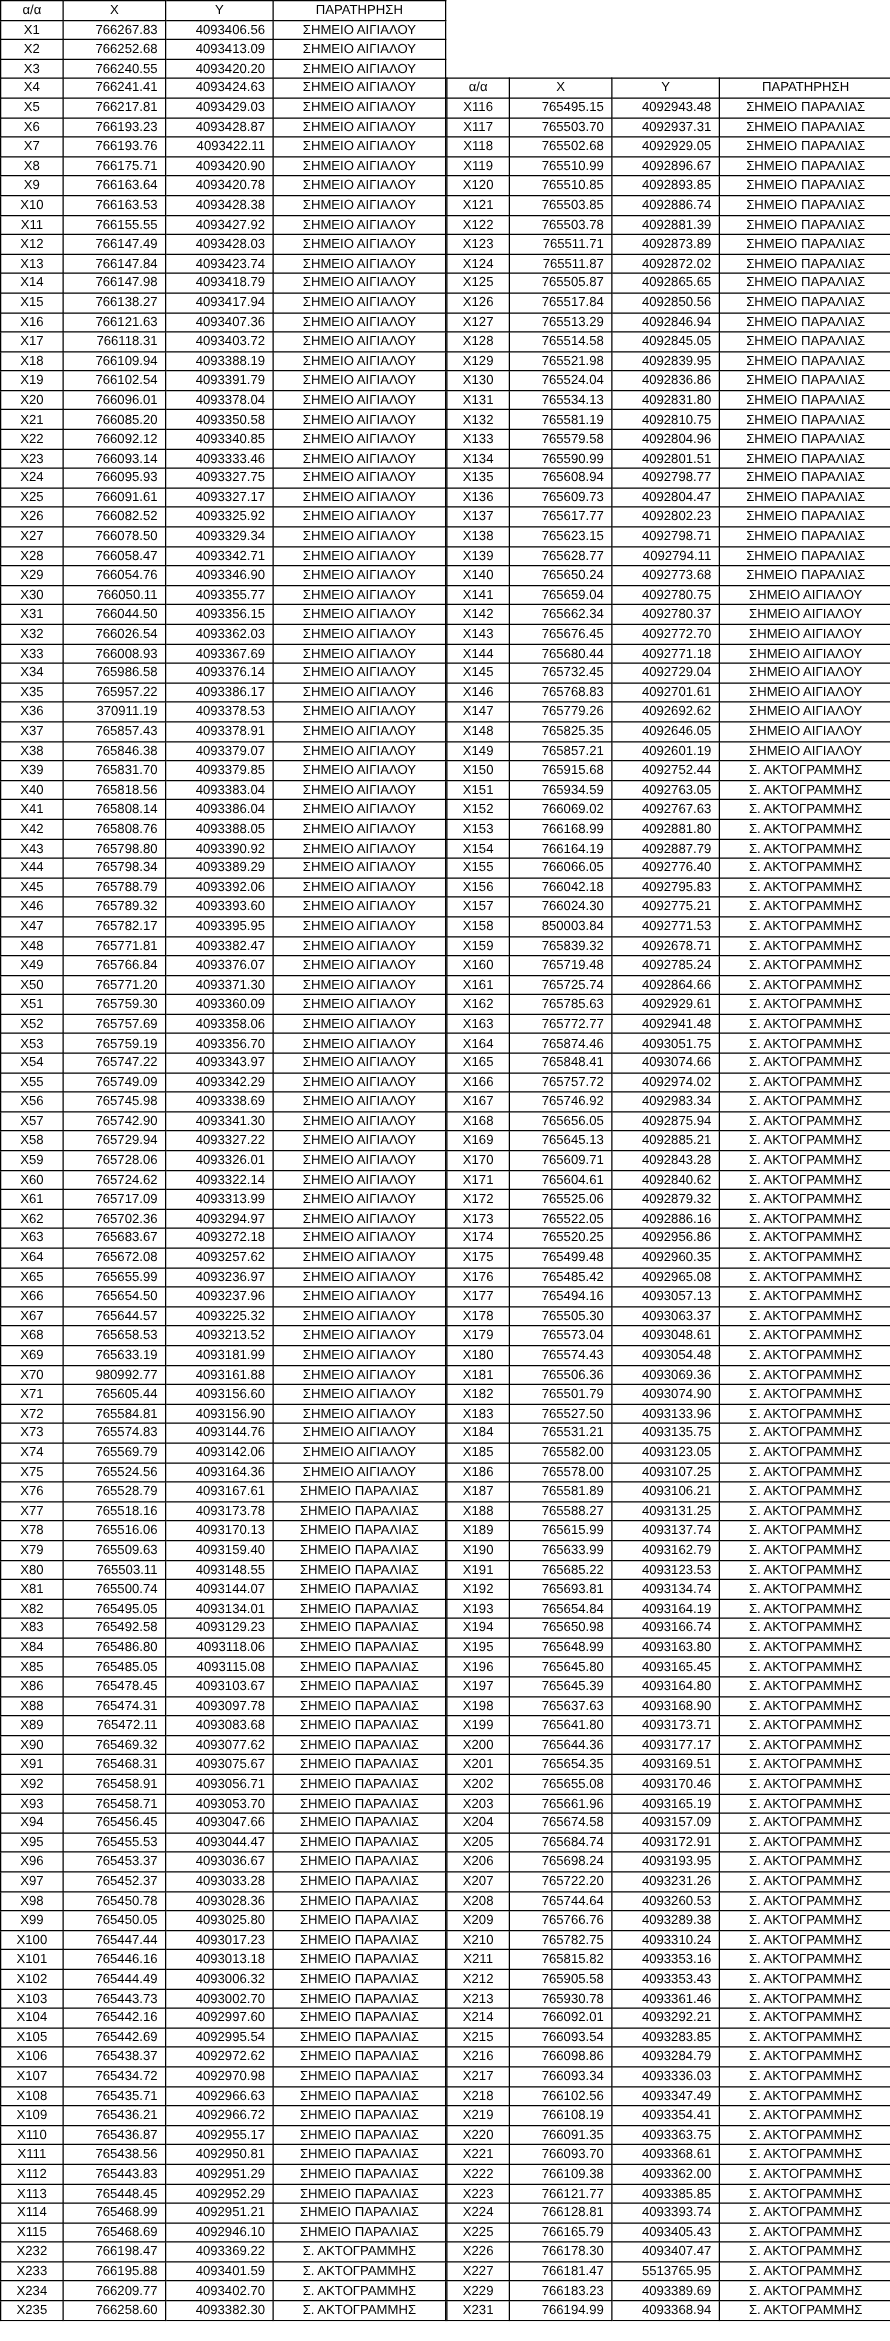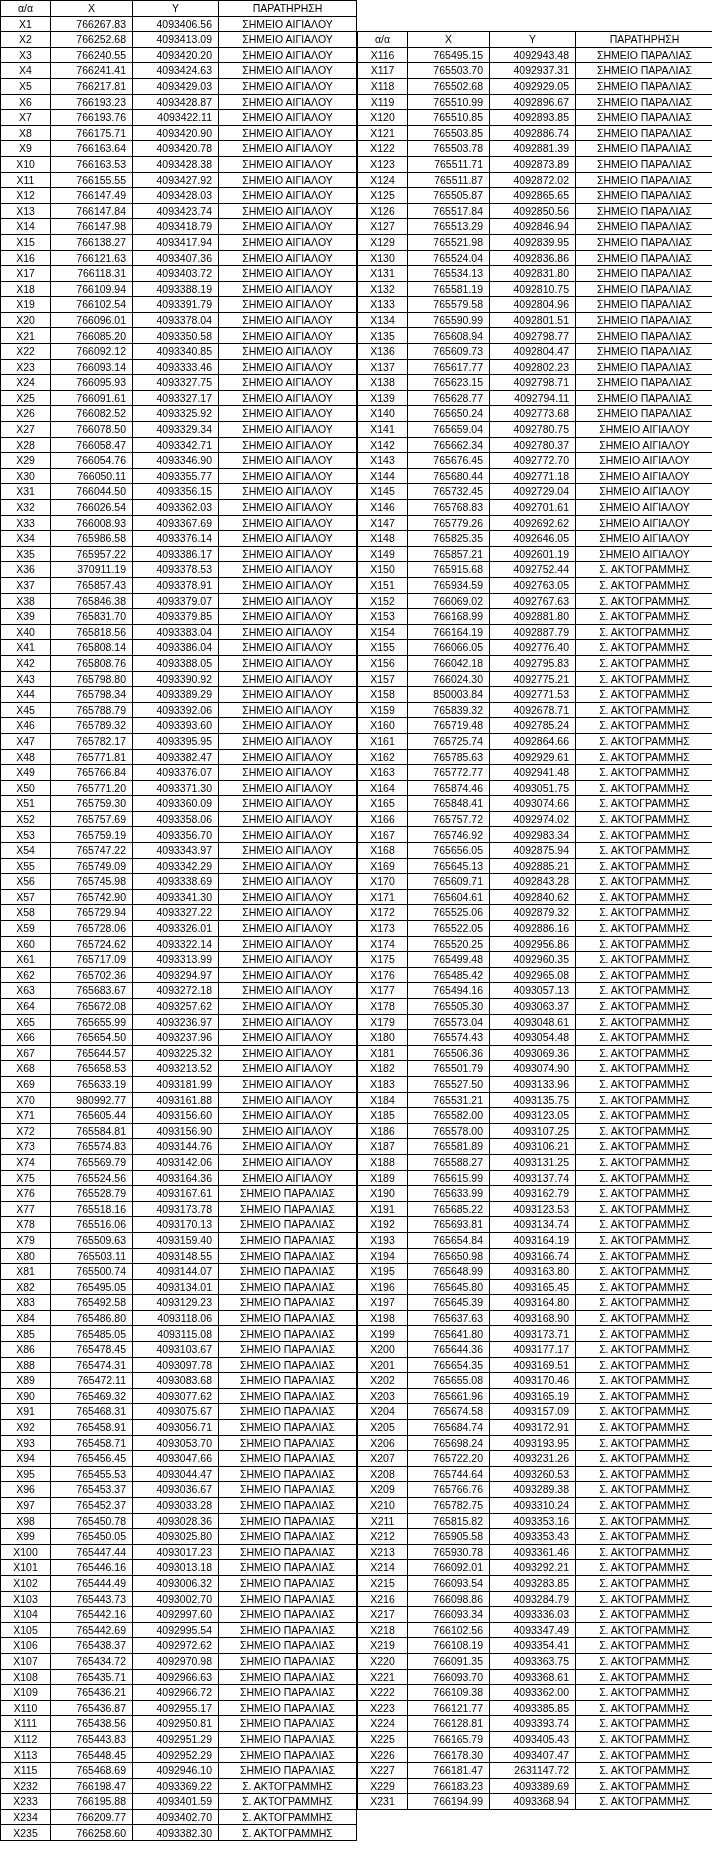--- a/index.html
+++ b/index.html
@@ -4,21 +4,21 @@
 <style>
   html, body {
     margin: 0;
     padding: 0;
     background: #ffffff;
     width: 712px;
     font-family: "Liberation Sans", sans-serif;
   }
   .page {
     display: flex;
-    align-items: center;
+    align-items: flex-end;
     width: 613px;
   }
   table.coord-table {
     border-collapse: collapse;
     table-layout: fixed;
     width: 356px;
   }
   .coord-table col.c-id { width: 50px; }
   .coord-table col.c-x { width: 82px; }
   .coord-table col.c-y { width: 86px; }
@@ -730,20 +730,26 @@
           <td class="col-y">4092951.29</td>
           <td class="col-remark">ΣΗΜΕΙΟ ΠΑΡΑΛΙΑΣ</td>
         </tr>
         <tr>
           <td class="col-id">X113</td>
           <td class="col-x">765448.45</td>
           <td class="col-y">4092952.29</td>
           <td class="col-remark">ΣΗΜΕΙΟ ΠΑΡΑΛΙΑΣ</td>
         </tr>
         <tr>
+          <td class="col-id">X114</td>
+          <td class="col-x">765468.99</td>
+          <td class="col-y">4092951.21</td>
+          <td class="col-remark">ΣΗΜΕΙΟ ΠΑΡΑΛΙΑΣ</td>
+        </tr>
+        <tr>
           <td class="col-id">X115</td>
           <td class="col-x">765468.69</td>
           <td class="col-y">4092946.10</td>
           <td class="col-remark">ΣΗΜΕΙΟ ΠΑΡΑΛΙΑΣ</td>
         </tr>
         <tr>
           <td class="col-id">X232</td>
           <td class="col-x">766198.47</td>
           <td class="col-y">4093369.22</td>
           <td class="col-remark">Σ. ΑΚΤΟΓΡΑΜΜΗΣ</td>
@@ -851,20 +857,26 @@
           <td class="col-y">4092850.56</td>
           <td class="col-remark">ΣΗΜΕΙΟ ΠΑΡΑΛΙΑΣ</td>
         </tr>
         <tr>
           <td class="col-id">X127</td>
           <td class="col-x">765513.29</td>
           <td class="col-y">4092846.94</td>
           <td class="col-remark">ΣΗΜΕΙΟ ΠΑΡΑΛΙΑΣ</td>
         </tr>
         <tr>
+          <td class="col-id">X128</td>
+          <td class="col-x">765514.58</td>
+          <td class="col-y">4092845.05</td>
+          <td class="col-remark">ΣΗΜΕΙΟ ΠΑΡΑΛΙΑΣ</td>
+        </tr>
+        <tr>
           <td class="col-id">X129</td>
           <td class="col-x">765521.98</td>
           <td class="col-y">4092839.95</td>
           <td class="col-remark">ΣΗΜΕΙΟ ΠΑΡΑΛΙΑΣ</td>
         </tr>
         <tr>
           <td class="col-id">X130</td>
           <td class="col-x">765524.04</td>
           <td class="col-y">4092836.86</td>
           <td class="col-remark">ΣΗΜΕΙΟ ΠΑΡΑΛΙΑΣ</td>
@@ -1441,21 +1453,21 @@
         </tr>
         <tr>
           <td class="col-id">X226</td>
           <td class="col-x">766178.30</td>
           <td class="col-y">4093407.47</td>
           <td class="col-remark">Σ. ΑΚΤΟΓΡΑΜΜΗΣ</td>
         </tr>
         <tr>
           <td class="col-id">X227</td>
           <td class="col-x">766181.47</td>
-          <td class="col-y">2631147.72</td>
+          <td class="col-y">5513765.95</td>
           <td class="col-remark">Σ. ΑΚΤΟΓΡΑΜΜΗΣ</td>
         </tr>
         <tr>
           <td class="col-id">X229</td>
           <td class="col-x">766183.23</td>
           <td class="col-y">4093389.69</td>
           <td class="col-remark">Σ. ΑΚΤΟΓΡΑΜΜΗΣ</td>
         </tr>
         <tr>
           <td class="col-id">X231</td>

